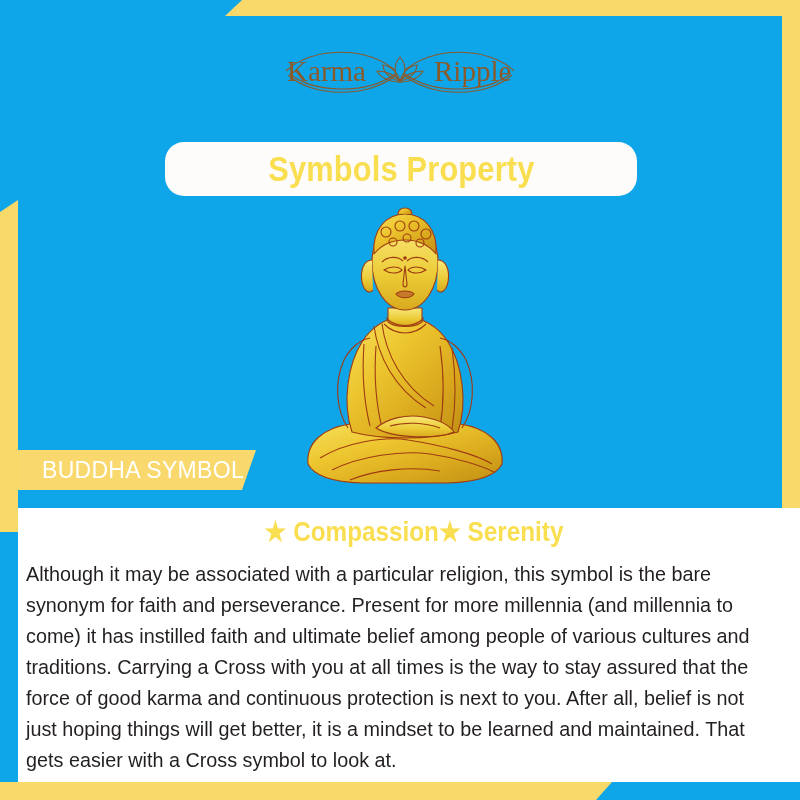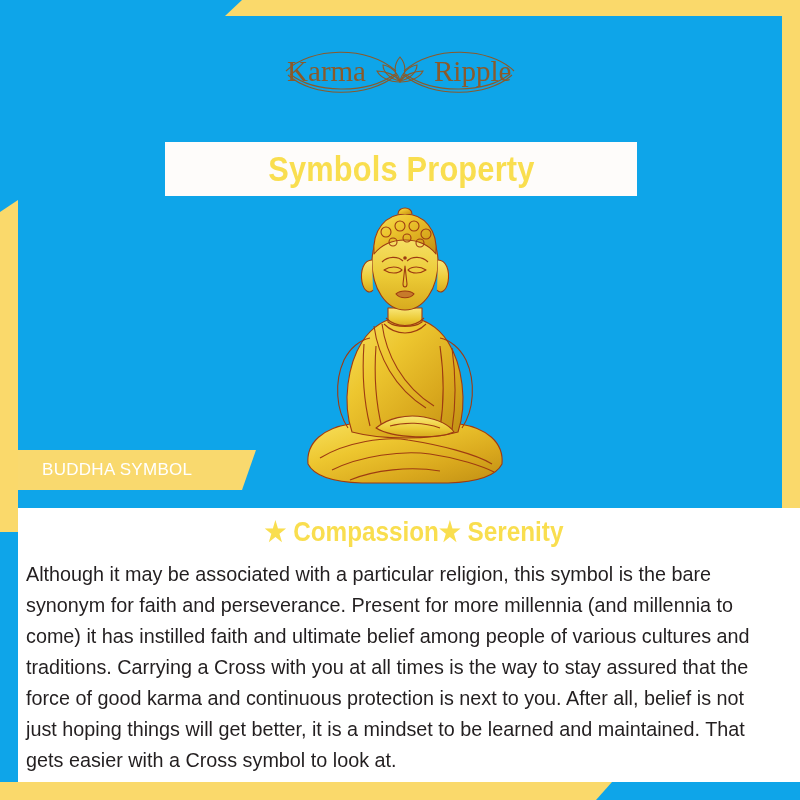--- a/index.html
+++ b/index.html
@@ -76,20 +76,21 @@
   .title-band {
     position: absolute;
     left: 165px;
     top: 142px;
     width: 472px;
     height: 54px;
     background: #fefcfa;
     display: flex;
     align-items: center;
     justify-content: center;
+    border-radius: 19px;
   }
   .title-text {
     font-family: "Liberation Sans Narrow", "Liberation Sans", sans-serif;
     font-weight: bold;
     font-size: 35px;
     letter-spacing: 0.2px;
     color: #f9de4f;
     transform: scaleX(0.88);
     white-space: nowrap;
   }
@@ -111,21 +112,21 @@
     top: 450px;
     width: 238px;
     height: 40px;
     background: #f9d96e;
     clip-path: polygon(0 0, 100% 0, calc(100% - 14px) 100%, 0 100%);
     display: flex;
     align-items: center;
   }
   .ribbon-text {
     color: #ffffff;
-    font-size: 17px;
+    font-size: 23px;
     font-weight: normal;
     letter-spacing: 0.3px;
     padding-left: 24px;
     white-space: nowrap;
   }
 
   
   .content-panel {
     position: absolute;
     left: 18px;

